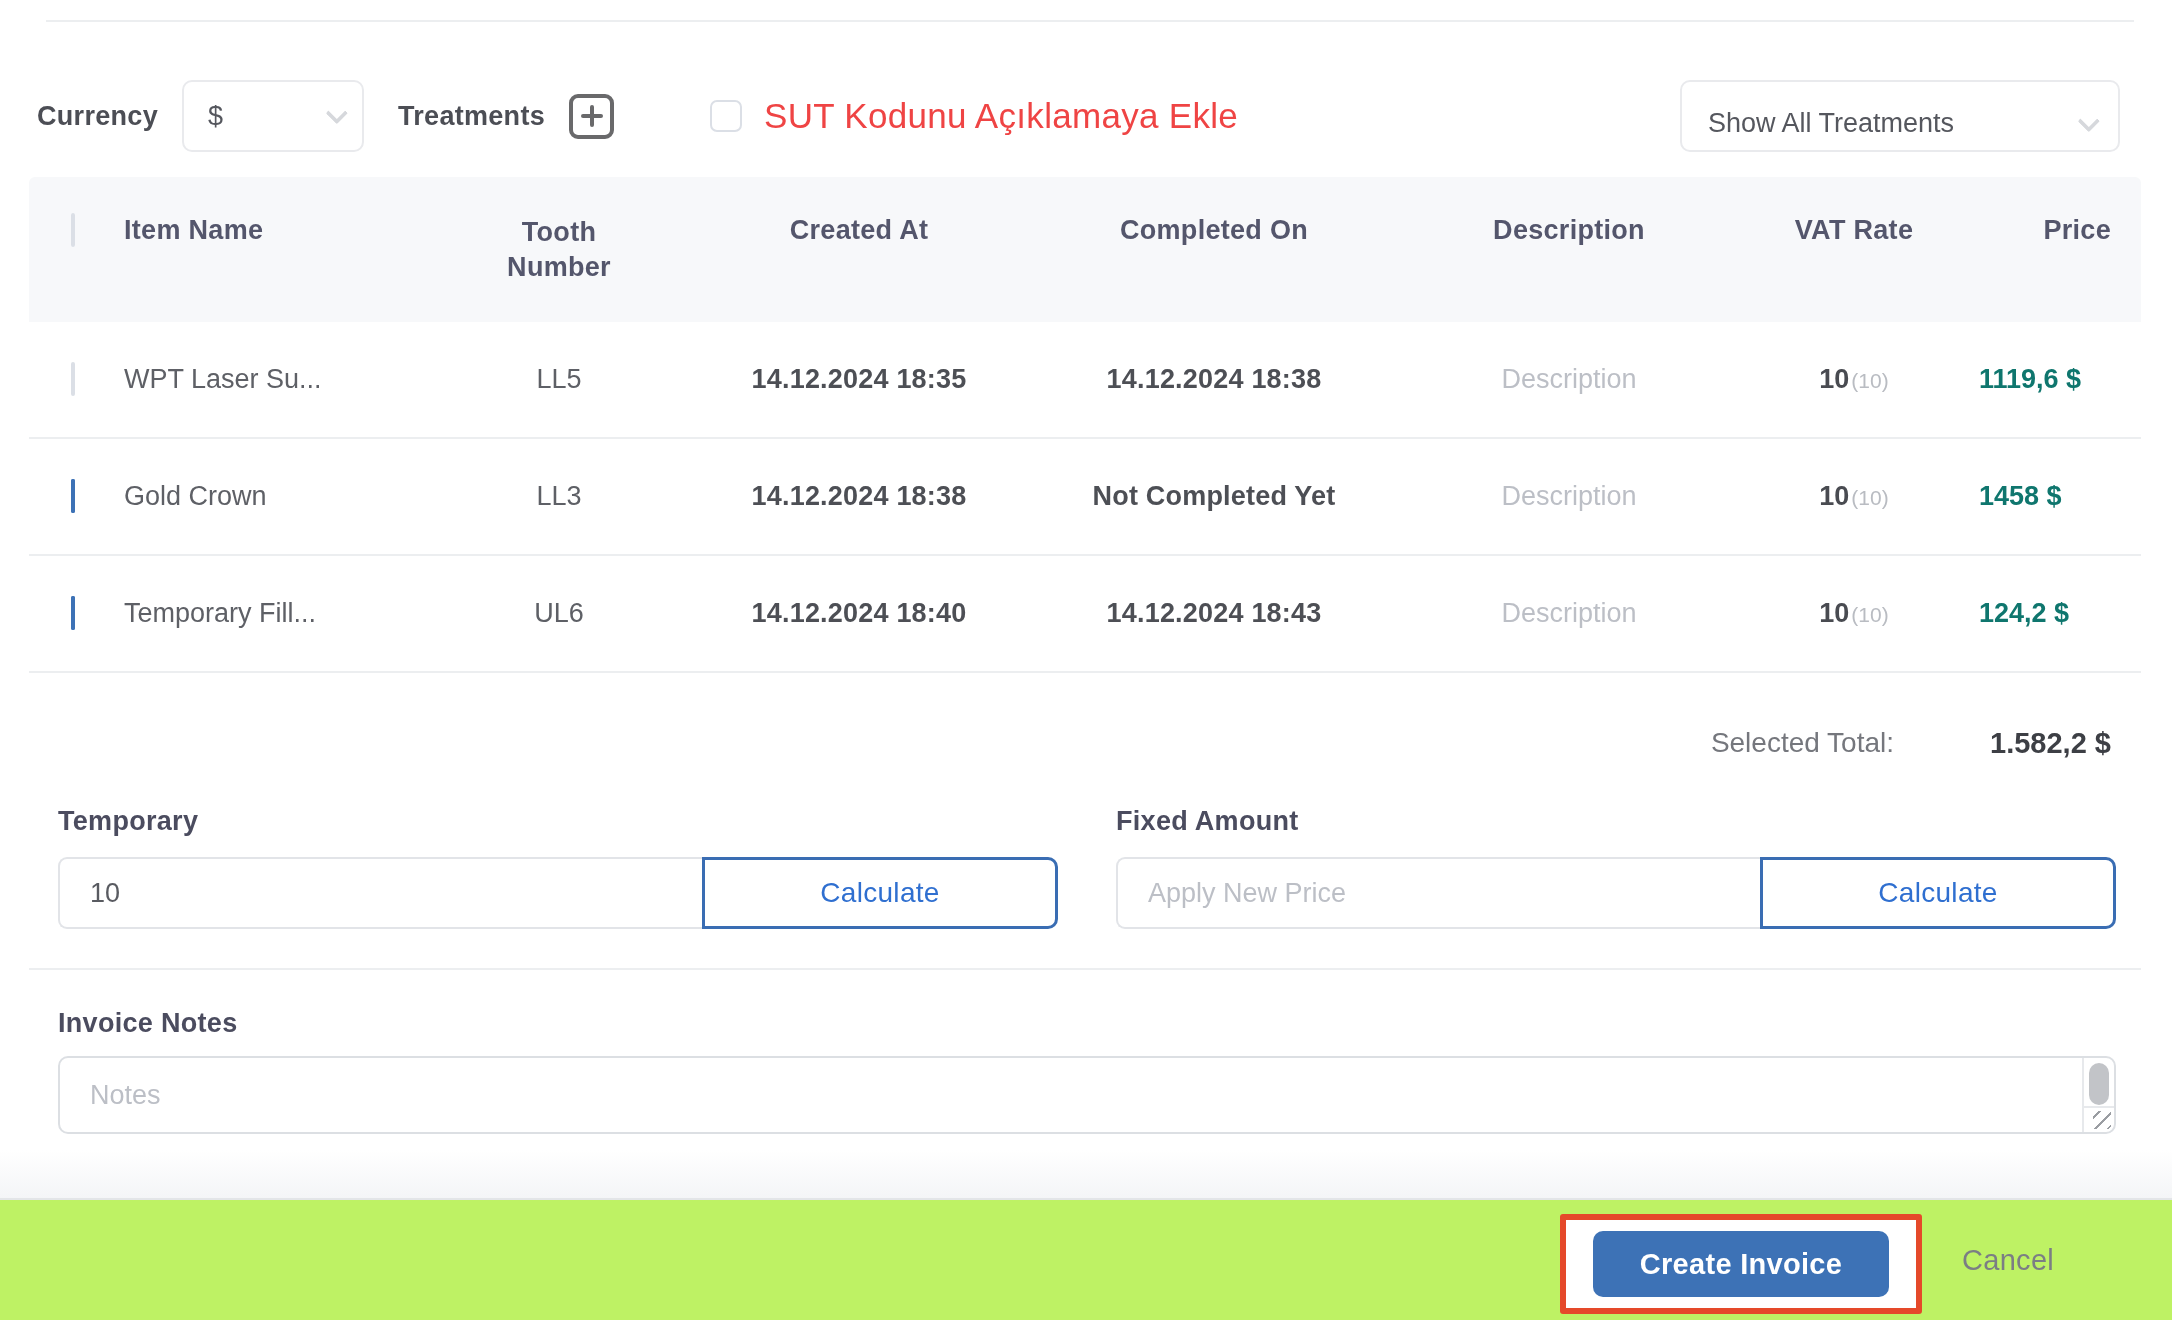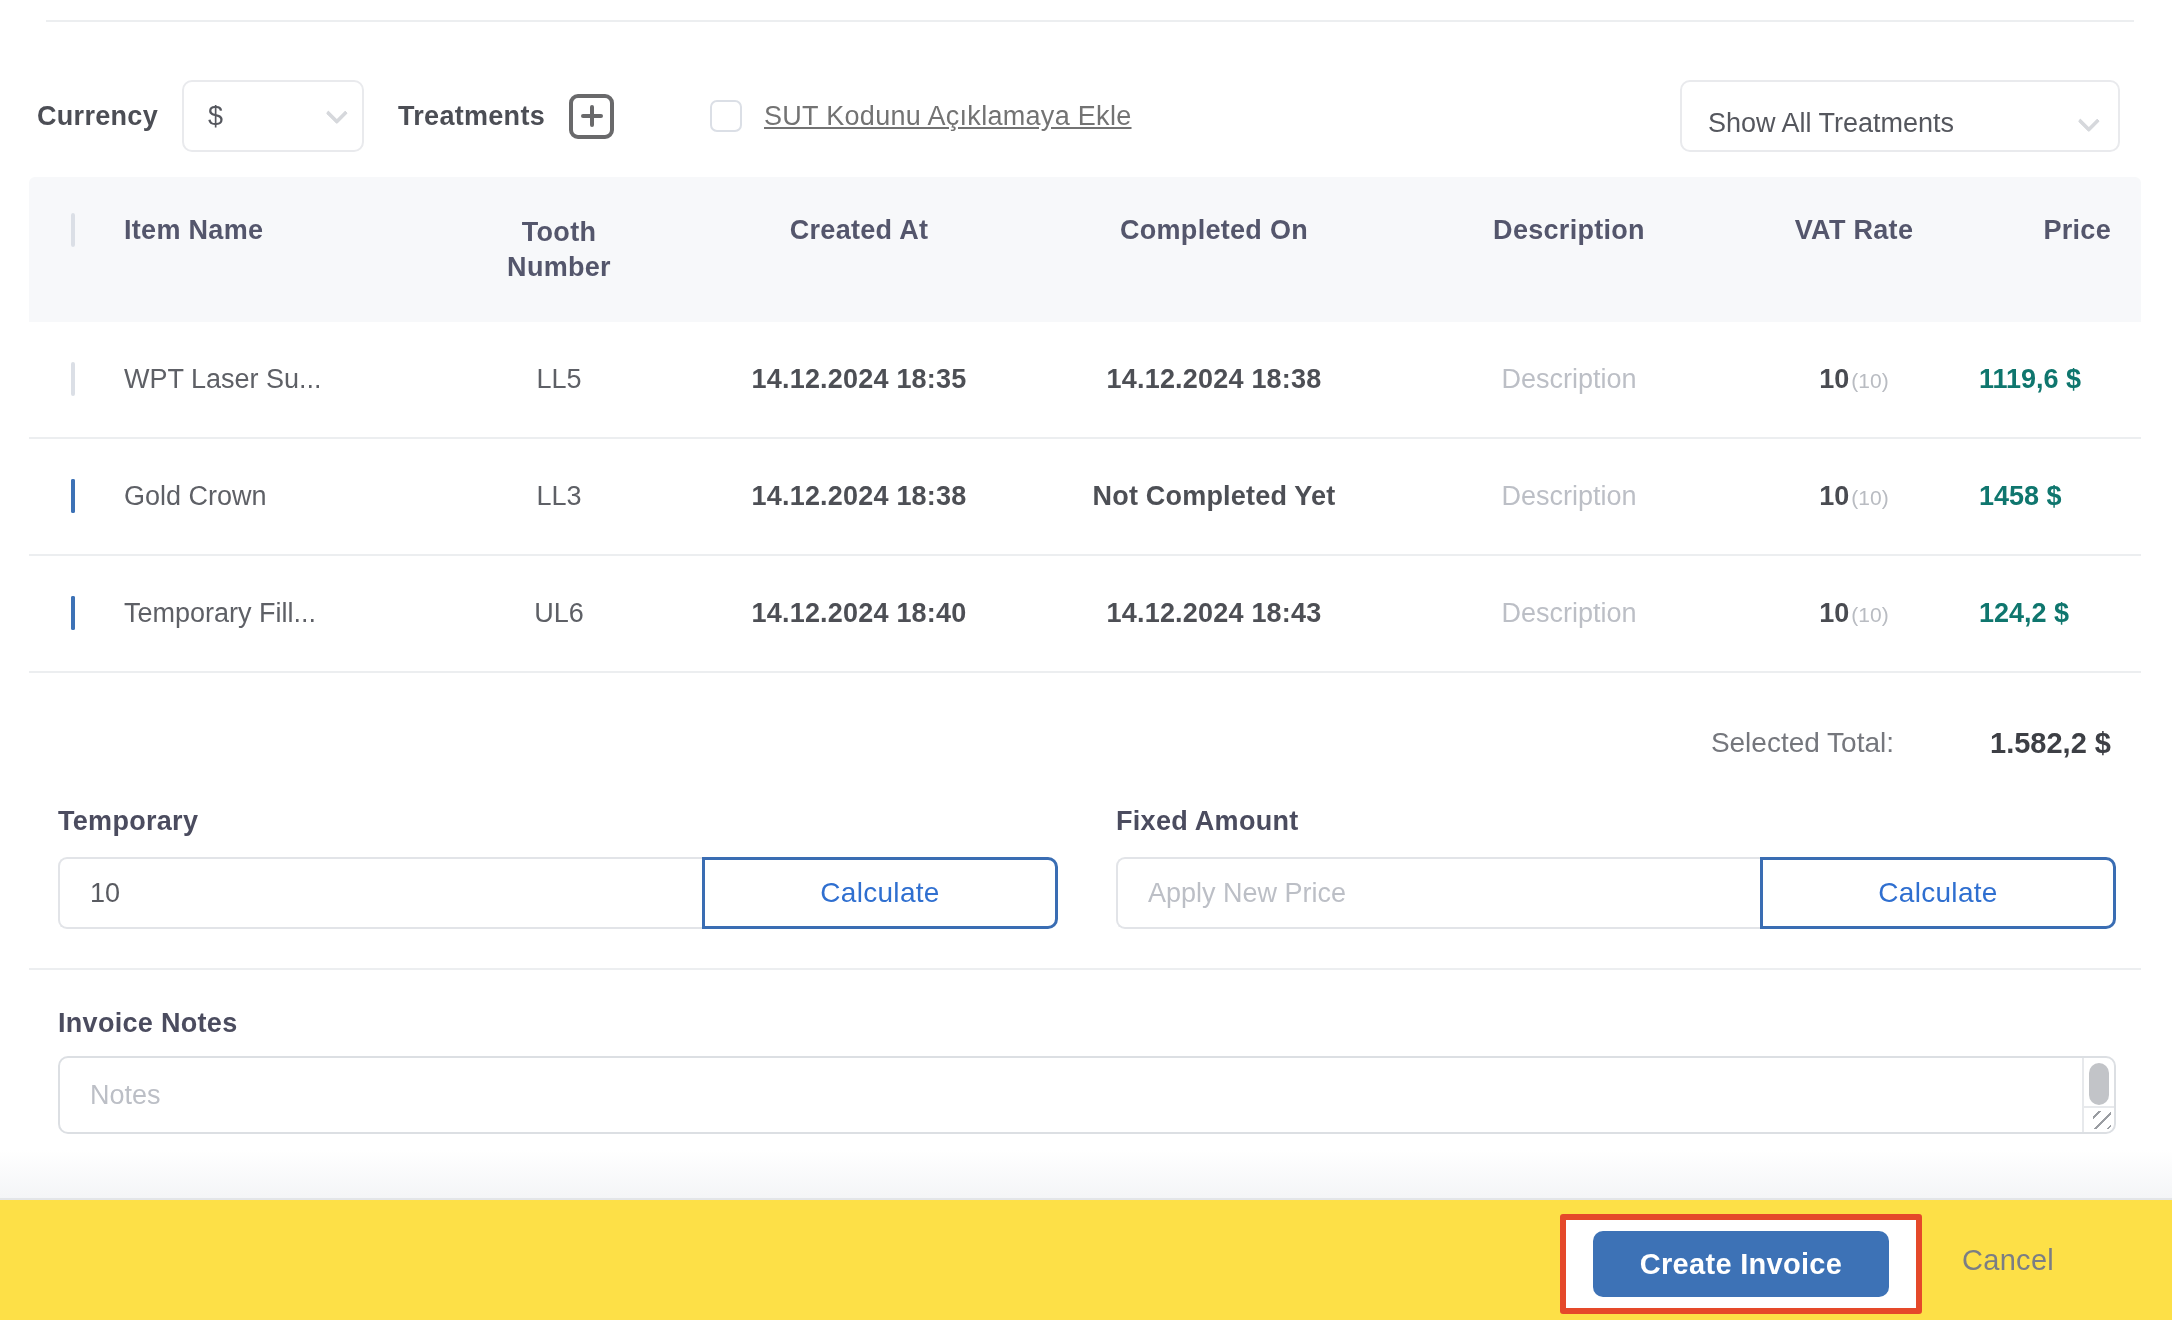--- a/index.html
+++ b/index.html
@@ -22,21 +22,21 @@
   .chev{width:16px; height:16px; border-right:4px solid #d6d8dc; border-bottom:4px solid #d6d8dc; transform:rotate(45deg) translateY(-4px); border-radius:2px;}
   .treat-label{margin-left:34px;}
   .plus-btn{margin-left:24px; width:45px; height:45px; border:4px solid #69696b; border-radius:9px; background:#fff; position:relative; cursor:pointer;}
   .plus-btn i{position:absolute; left:50%; top:50%; background:#69696b; border-radius:2px;}
   .plus-btn i.h{width:22px; height:4px; transform:translate(-50%,-50%);}
   .plus-btn i.v{width:4px; height:22px; transform:translate(-50%,-50%);}
   .sut{margin-left:96px; display:flex; align-items:center; gap:22px; cursor:pointer;}
   .cb{width:32px; height:32px; border:2px solid #dbdfe6; border-radius:7px; background:#fff; position:relative; flex:0 0 auto;}
   .cb.checked{background:var(--accent); border-color:var(--accent);}
   .cb.checked::after{content:""; position:absolute; left:10px; top:4px; width:9px; height:17px; border-right:4px solid #fff; border-bottom:4px solid #fff; transform:rotate(42deg); border-radius:1px;}
-  .sut-label{font-size:27px; color:#737373; letter-spacing:.3px;text-decoration:underline;}
+  .sut-label{font-size:35px; color:#ef4444; letter-spacing:.3px;}
   .t-spacer{flex:1;}
 
   
   .table{position:absolute; top:177px; left:29px; width:2112px;}
   .grid{display:grid; grid-template-columns:95px 295px 280px 320px 390px 320px 250px 1fr;}
   .thead{height:145px; background:#f7f8fa; border-radius:6px 6px 0 0; padding-top:38px; align-items:start; font-size:27px; font-weight:700; color:var(--head-text); letter-spacing:.3px;}
   .th{text-align:center;}
   .th.c-check{padding-left:42px; text-align:left;}
   .th.c-item{text-align:left;}
   .th.c-price{text-align:right; padding-right:30px;}
@@ -73,21 +73,21 @@
   .notes-box textarea{position:absolute; left:0; top:0; bottom:0; right:32px; border:none; resize:none; outline:none; padding:22px 20px 0 30px; font-size:27px; color:#595b61; background:transparent;}
   .notes-box textarea::placeholder{color:var(--ph);}
   .nb-scroll{position:absolute; top:0; right:0; bottom:26px; width:32px; border-left:2px solid #e7e9ec;}
   .nb-thumb{position:absolute; top:5px; left:5px; width:20px; height:42px; border-radius:10px; background:#c2c4c8;}
   .nb-resize{position:absolute; right:0; bottom:0; width:32px; height:26px; border-left:2px solid #e7e9ec; border-top:2px solid #e7e9ec; overflow:hidden;}
   .nb-resize::after{content:""; position:absolute; right:3px; bottom:3px; width:18px; height:18px;
     background:repeating-linear-gradient(135deg, transparent 0 4px, #9a9da2 4px 6px, transparent 6px 9px);}
 
   
   .fade{position:absolute; left:0; right:0; top:1150px; height:48px; background:linear-gradient(#ffffff,#f4f5f7);}
-  .footer{position:absolute; left:0; right:0; top:1198px; bottom:0; background:#fde047; border-top:2px solid #e3e5e8;}
+  .footer{position:absolute; left:0; right:0; top:1198px; bottom:0; background:#bef264; border-top:2px solid #e3e5e8;}
   .annotation{position:absolute; left:1560px; top:14px; width:362px; height:100px; border:6px solid var(--red); border-radius:3px; background:#fff; display:flex; align-items:center; justify-content:center;}
   .create-btn{width:296px; height:66px; background:var(--accent); border:none; border-radius:10px; color:#fff; font-size:29px; font-weight:700; cursor:pointer; letter-spacing:.3px;}
   .cancel-btn{position:absolute; left:1962px; top:0; height:120px; border:none; background:none; font-size:29px; color:#7b7e84; cursor:pointer; letter-spacing:.3px;}
 </style>
 </head>
 <body>
 
 <div class="page">
   <div class="top-rule"></div>
 

